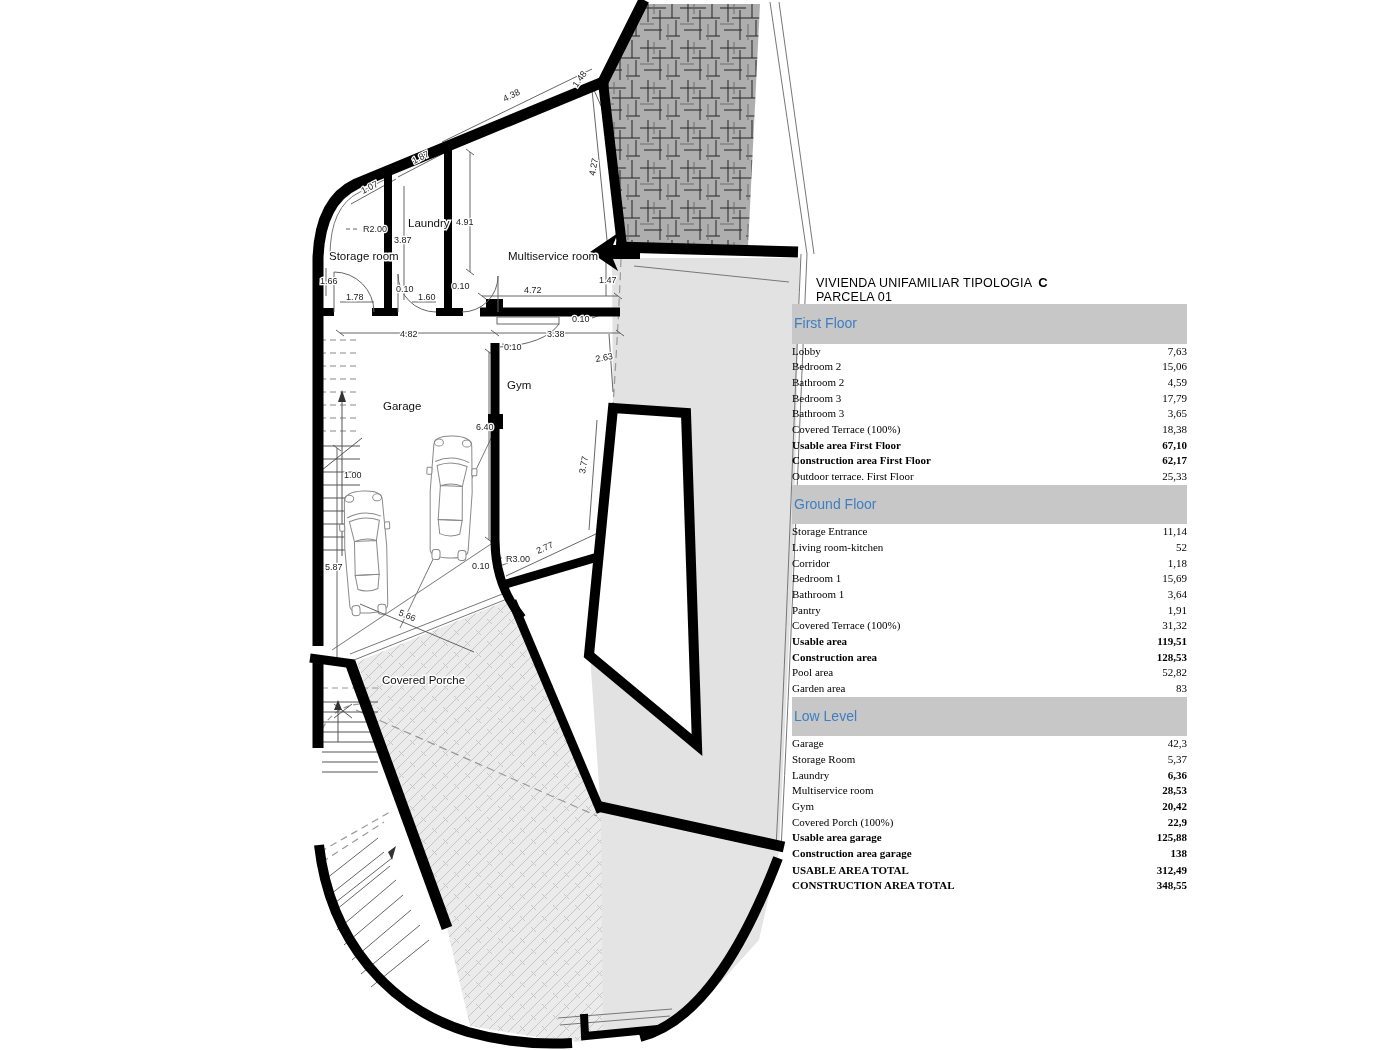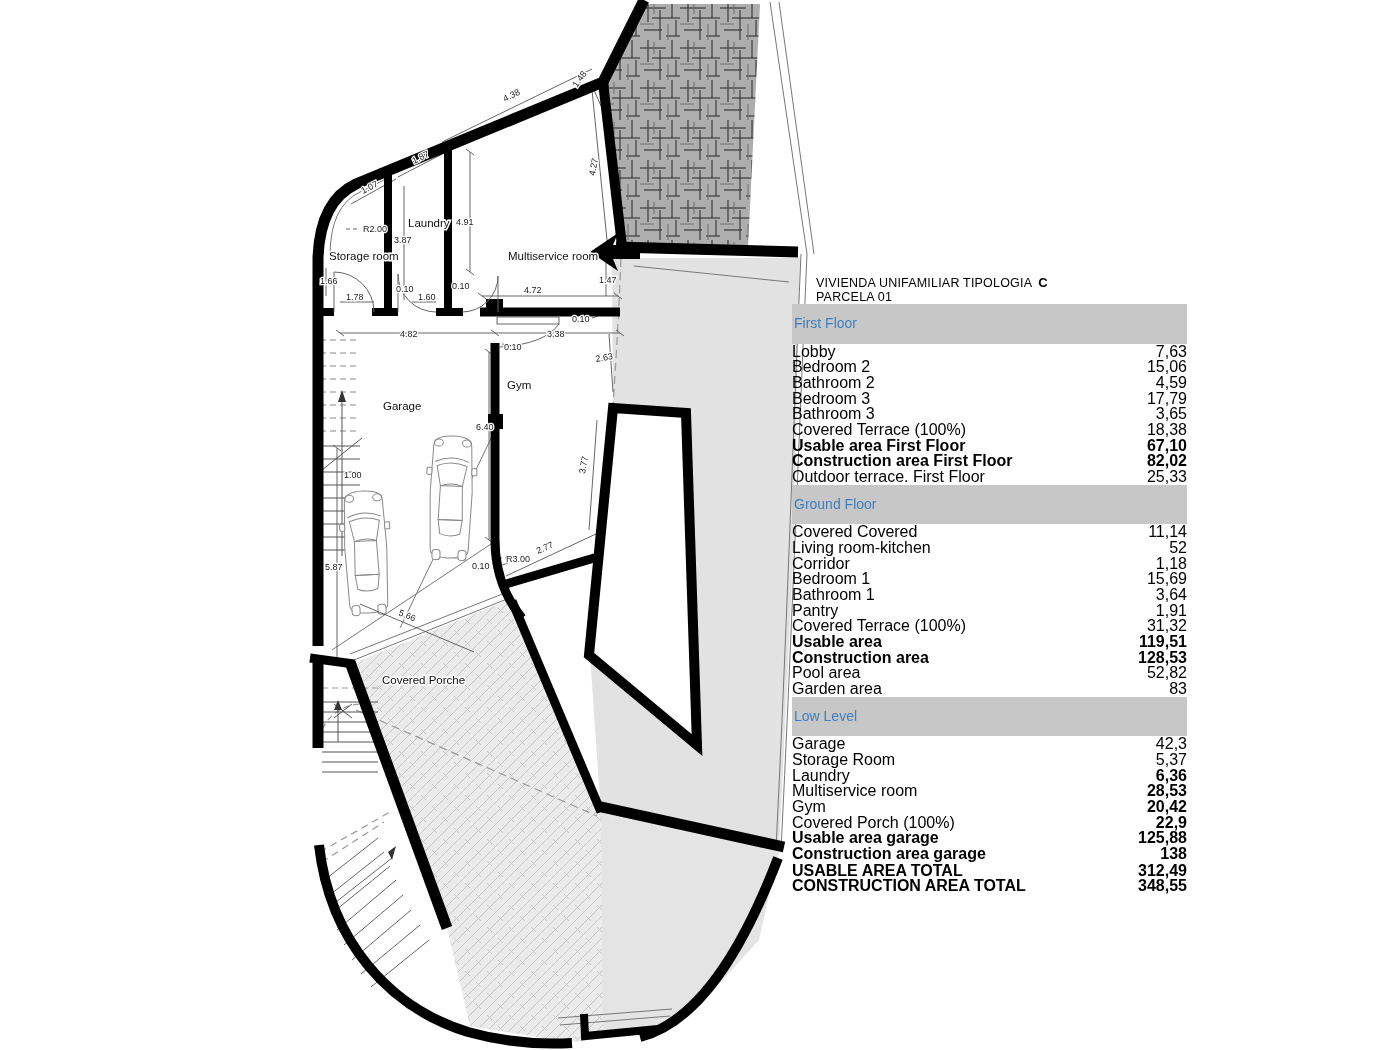--- a/index.html
+++ b/index.html
@@ -8,21 +8,21 @@
   #plan-svg{position:absolute;left:0;top:0;}
   #plan-svg text{font-family:"Liberation Sans",sans-serif;}
   #plan-svg text.dim{font-size:9px;fill:#222;paint-order:stroke;stroke:#fff;stroke-width:2.5px;}
   #plan-svg text.room{font-size:11.5px;fill:#111;paint-order:stroke;stroke:#fff;stroke-width:3px;}
   .area-table{position:absolute;left:792px;top:276px;width:395px;color:#000;}
   .tb-title{font-size:12.5px;line-height:14px;letter-spacing:.2px;margin-left:24px;}
   .tb-title .bold-c{font-weight:bold;margin-left:6px;font-size:13px;}
   .sec{background:#c7c7c7;color:#3e7ec2;height:15.5px;line-height:15.5px;
        font-size:14px;padding:12px 2px;margin:0;}
   .row{display:flex;justify-content:space-between;height:15.7px;line-height:15.7px;
-       font-size:16px;}
+       font-size:11px;font-family:Liberation Serif, serif;}
   .row.bb{font-weight:bold;}
   .row.bv .val{font-weight:bold;}
   .totals{margin-top:1px;}
   .totals .row{font-weight:bold;}
 </style>
 </head>
 <body>
 
 <div id="sheet">
 
@@ -307,30 +307,30 @@
   <div class="row">
         <span>Covered Terrace (100%)</span>
         <span class="val">18,38</span>
       </div>
   <div class="row bb">
         <span>Usable area First Floor</span>
         <span class="val">67,10</span>
       </div>
   <div class="row bb">
         <span>Construction area First Floor</span>
-        <span class="val">82,02</span>
+        <span class="val">62,17</span>
       </div>
   <div class="row">
         <span>Outdoor terrace.  First Floor</span>
         <span class="val">25,33</span>
       </div>
 
   <div class="sec">Ground Floor</div>
   <div class="row">
-        <span>Covered Covered</span>
+        <span>Storage Entrance</span>
         <span class="val">11,14</span>
       </div>
   <div class="row">
         <span>Living room-kitchen</span>
         <span class="val">52</span>
       </div>
   <div class="row">
         <span>Corridor</span>
         <span class="val">1,18</span>
       </div>

